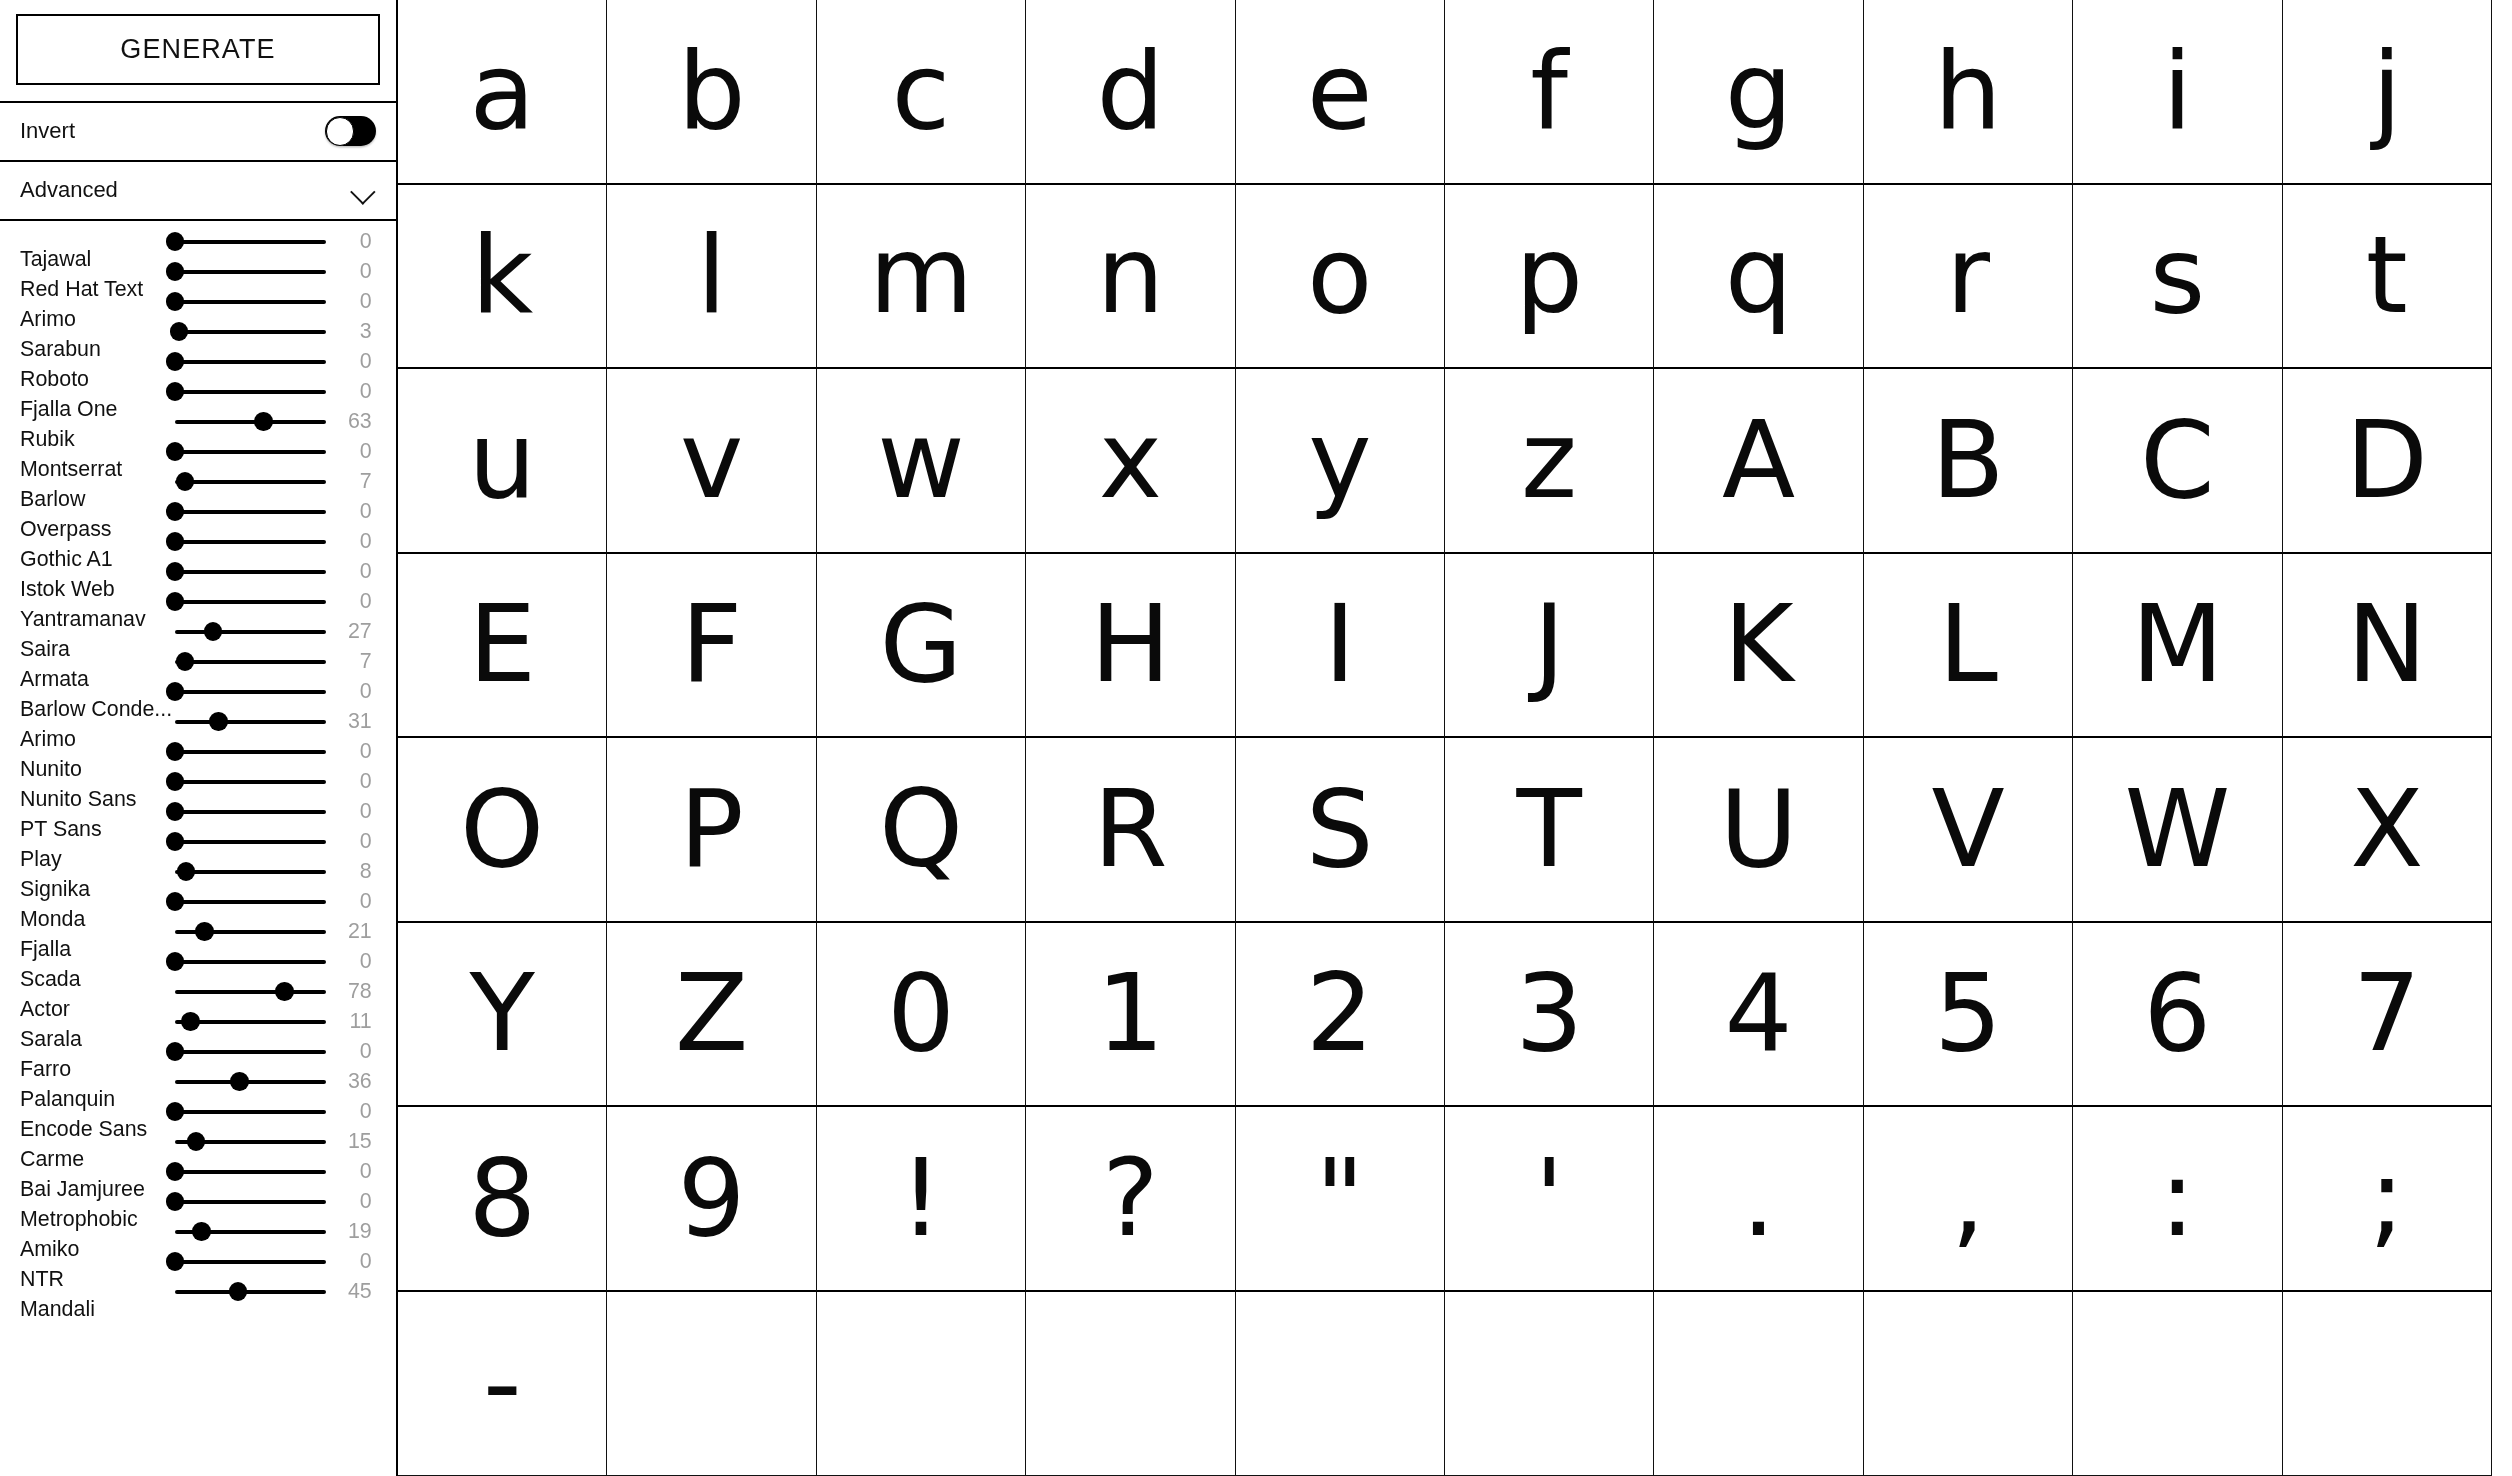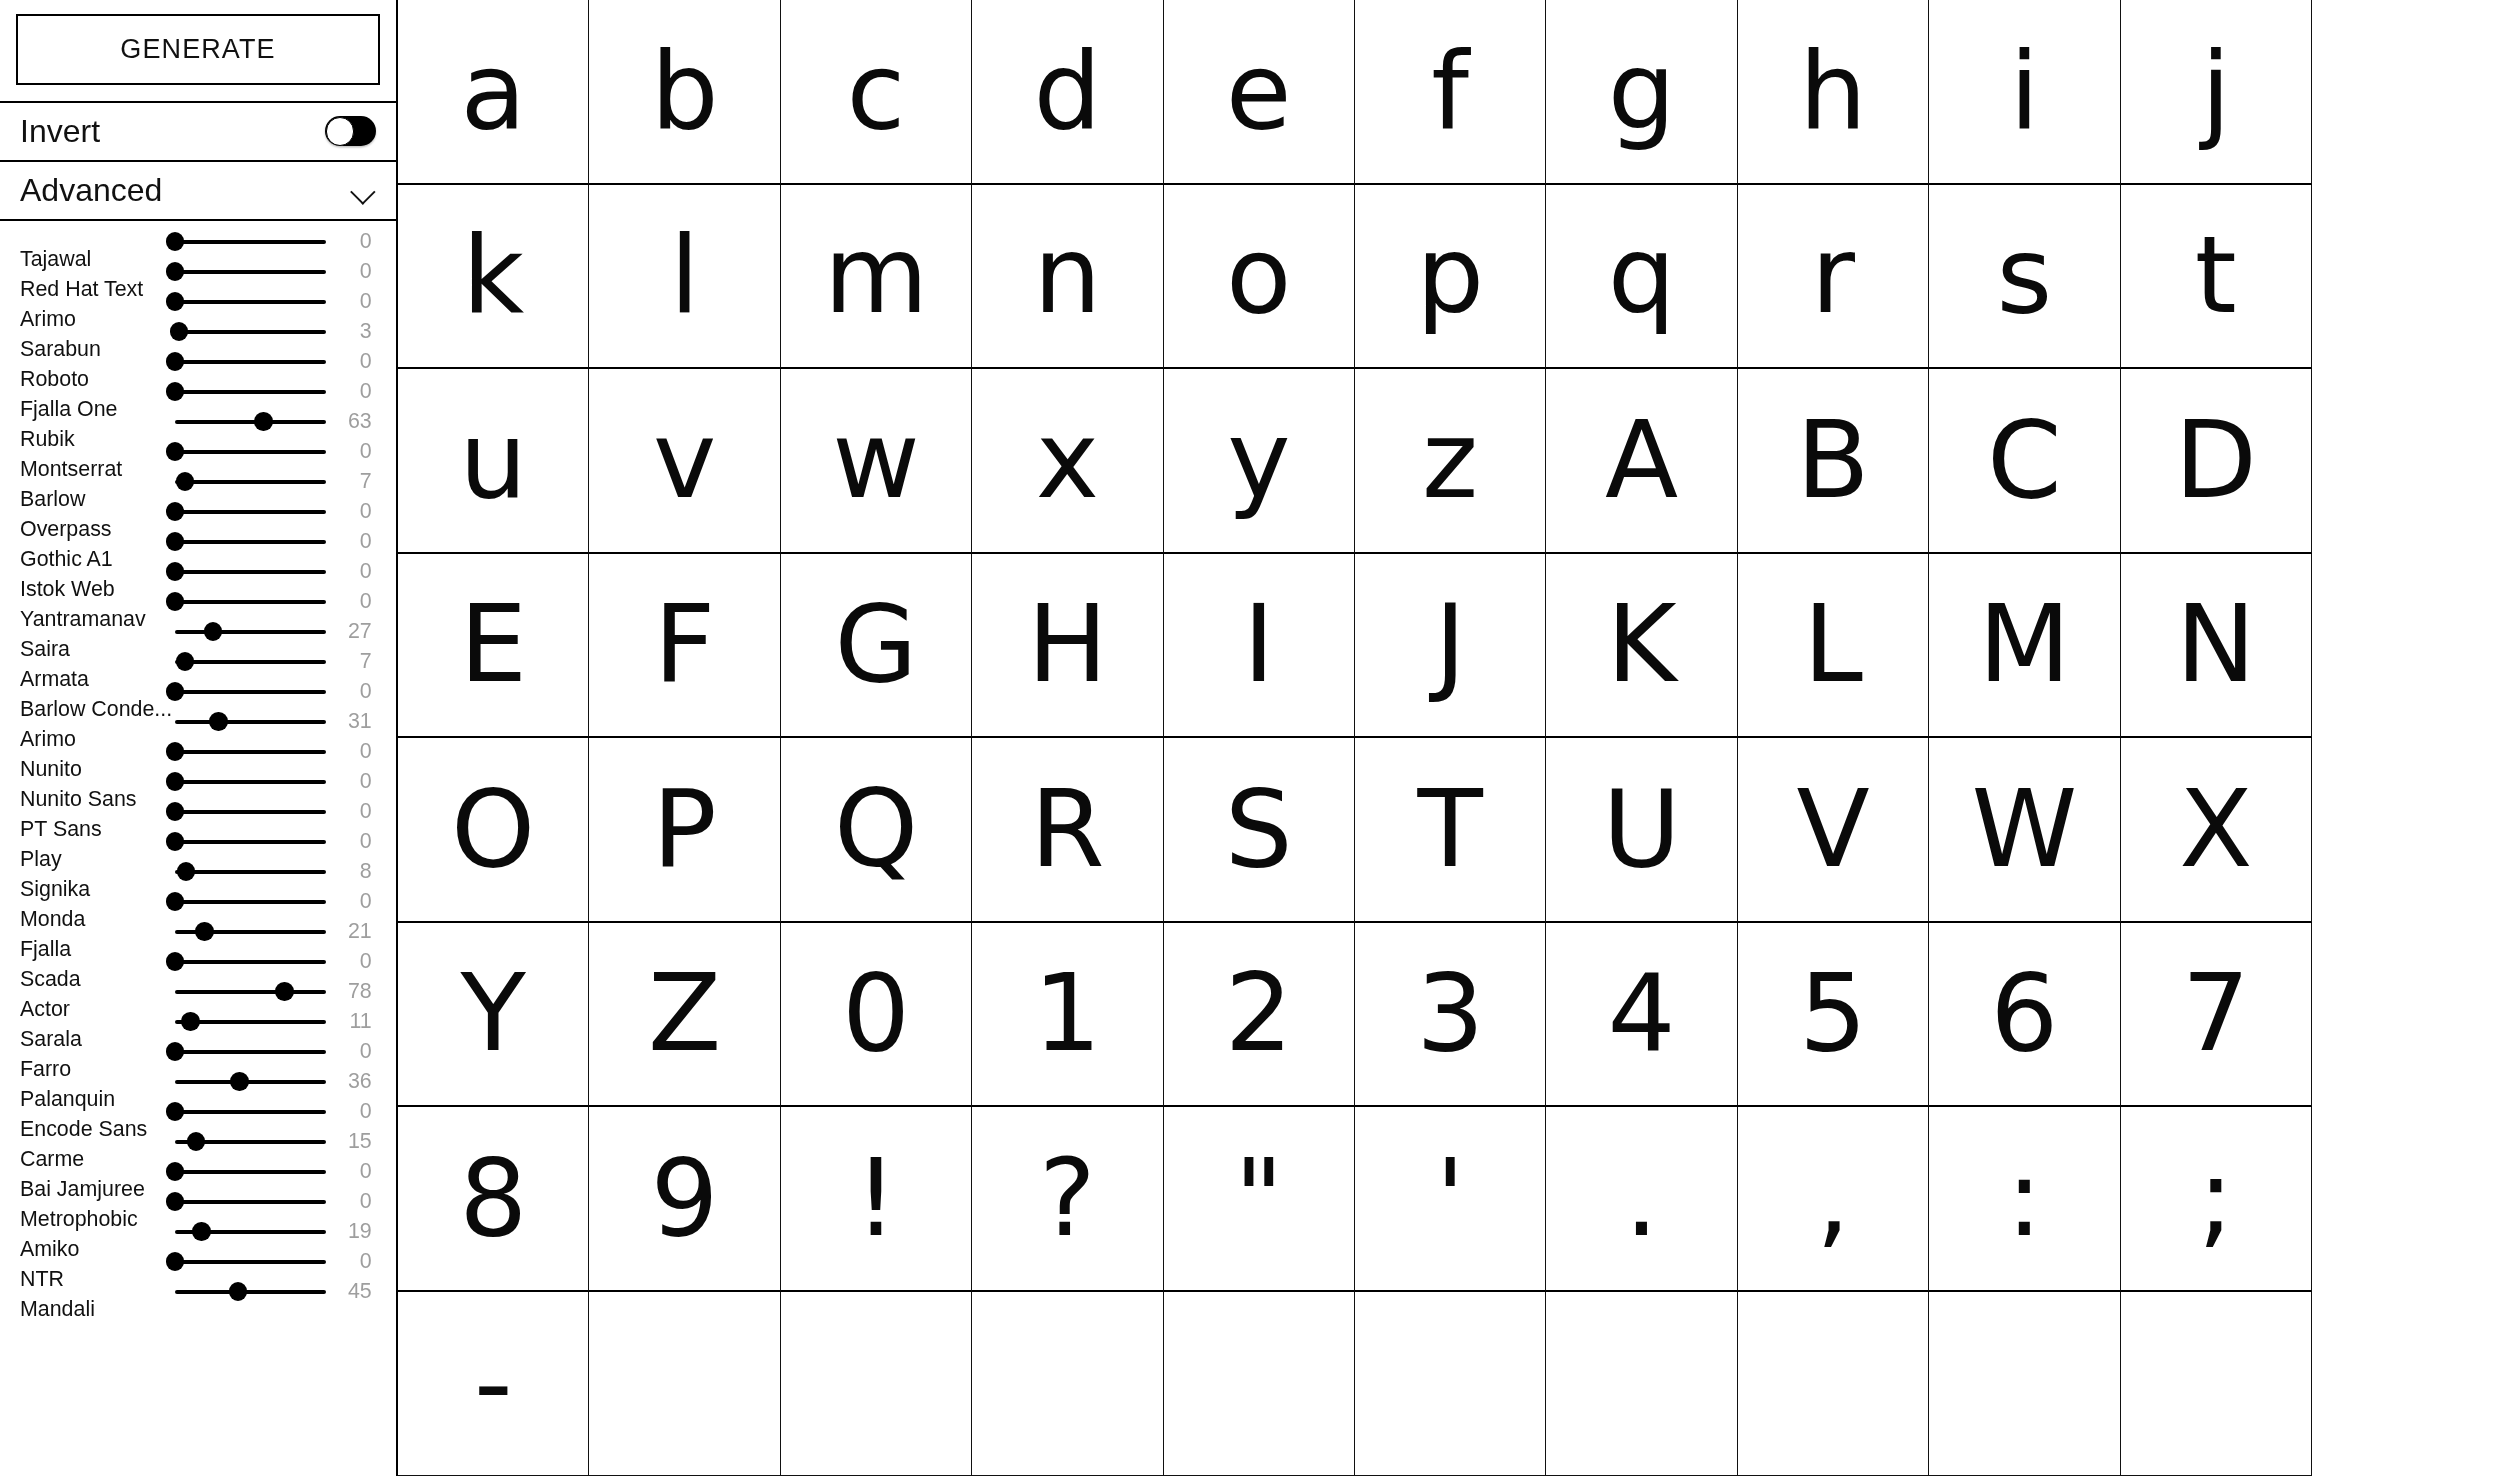--- a/index.html
+++ b/index.html
@@ -5,21 +5,21 @@
   * { box-sizing: border-box; margin: 0; padding: 0; }
   html, body {
     width: 2512px;
     height: 1476px;
     background: #ffffff;
     font-family: "Liberation Sans", sans-serif;
     overflow: hidden;
   }
   #app {
     display: flex;
-    width: 2312px;
+    width: 2492px;
     height: 1476px;
   }
 
   
   #sidebar {
     width: 398px;
     height: 1476px;
     border-right: 2.9px solid #000;
     display: flex;
     flex-direction: column;
@@ -53,21 +53,21 @@
   .row-item {
     height: 57px;
     display: flex;
     align-items: center;
     padding: 0 20px;
     font-size: 26px;
     color: #111;
     cursor: pointer;
     justify-content: space-between;
   }
-  .row-item .row-label { font-size: 32px; color:#111; }
+  .row-item .row-label { font-size: 22px; color:#111; }
 
   
   .toggle {
     width: 51px;
     height: 30px;
     border-radius: 15px;
     background: #000;
     position: relative;
     flex: 0 0 51px;
     cursor: pointer;

